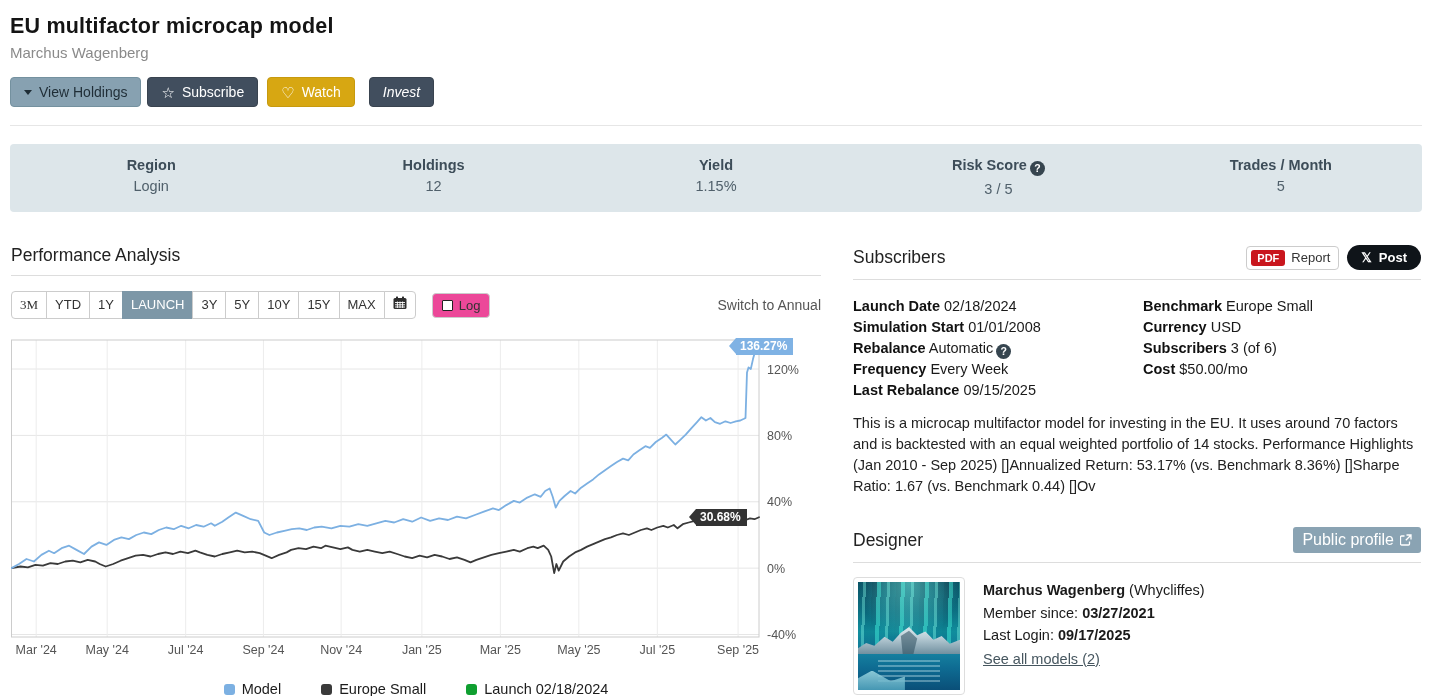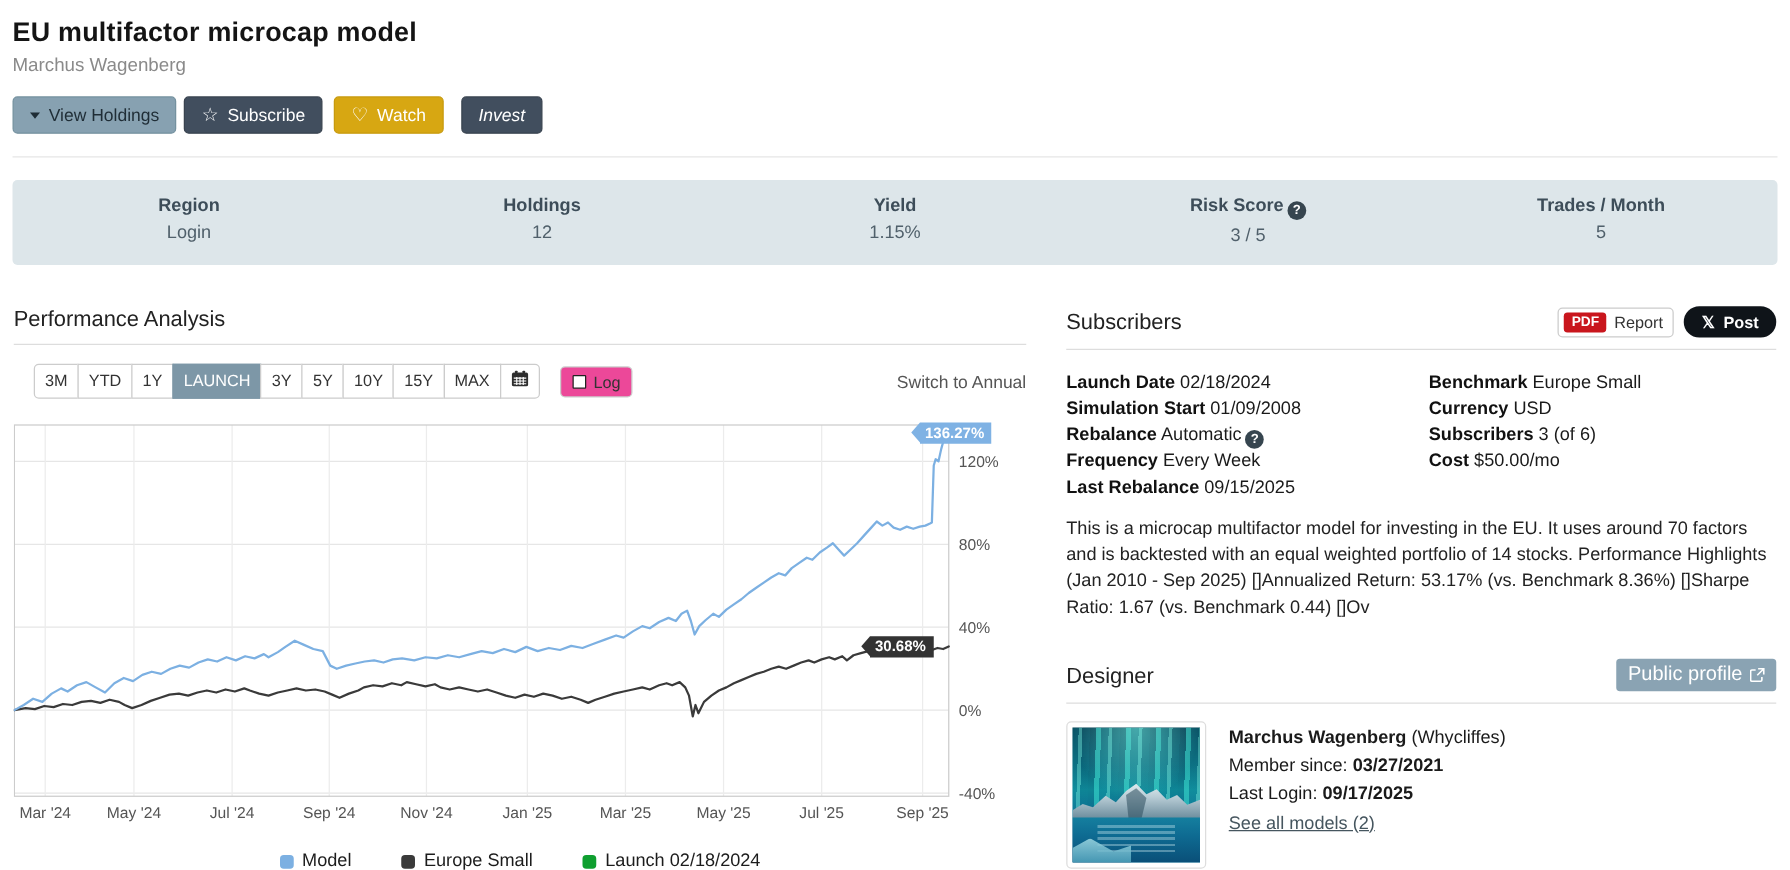--- a/index.html
+++ b/index.html
@@ -37,21 +37,21 @@
   .col-right { flex:1; margin-left:32px; }
   .sec-head { display:flex; align-items:center; justify-content:space-between;
               border-bottom:1px solid #ddd; padding-bottom:9px; }
   .sec-head h2 { font-size:17.5px; font-weight:normal; color:#222; }
 
   
   .controls { margin-top:15px; display:flex; align-items:center; }
   .rng-group { display:inline-flex; }
   .rng { font-size:13px; color:#333; background:#fff; border:1px solid #ccc; padding:4px 8px;
          margin-left:-1px; cursor:pointer; font-family:inherit; line-height:16px; }
-  .rng:first-child { border-radius:4px 0 0 4px; margin-left:16px; }
+  .rng:first-child { border-radius:4px 0 0 4px; margin-left:0;font-family:Liberation Serif, serif; }
   .rng:last-child { border-radius:0 4px 4px 0; }
   .rng.active { background:#7d97a7; border-color:#7d97a7; color:#fff; }
   .btn-log { display:inline-flex; align-items:center; gap:6px; margin-left:16px; font-size:13px; color:#333;
              background:#ec4899; border:1px solid #ccc; border-radius:4px; padding:4px 9px; cursor:pointer; font-family:inherit; }
   .chk { display:inline-block; width:11px; height:11px; border:1.7px solid #222; background:#fff; border-radius:1px; }
   .switch-annual { margin-left:auto; font-size:14px; color:#555; cursor:pointer; }
 
   
   .chart-wrap { position:relative; margin-top:16px; }
   .chart-wrap svg { display:block; }
@@ -266,21 +266,21 @@
           <button class="btn-post">
             <span class="x-logo">𝕏</span>
             <span>Post</span>
           </button>
         </span>
       </div>
 
       <div class="meta">
         <div>
           <div class="meta-line"><b>Launch Date</b> <span>02/18/2024</span></div>
-          <div class="meta-line"><b>Simulation Start</b> <span>01/09/2008</span></div>
+          <div class="meta-line"><b>Simulation Start</b> <span>01/01/2008</span></div>
           <div class="meta-line"><b>Rebalance</b> <span>Automatic</span><span class="qicon">?</span></div>
           <div class="meta-line"><b>Frequency</b> <span>Every Week</span></div>
           <div class="meta-line"><b>Last Rebalance</b> <span>09/15/2025</span></div>
         </div>
         <div>
           <div class="meta-line"><b>Benchmark</b> <span>Europe Small</span></div>
           <div class="meta-line"><b>Currency</b> <span>USD</span></div>
           <div class="meta-line"><b>Subscribers</b> <span>3 (of 6)</span></div>
           <div class="meta-line"><b>Cost</b> <span>$50.00/mo</span></div>
         </div>

